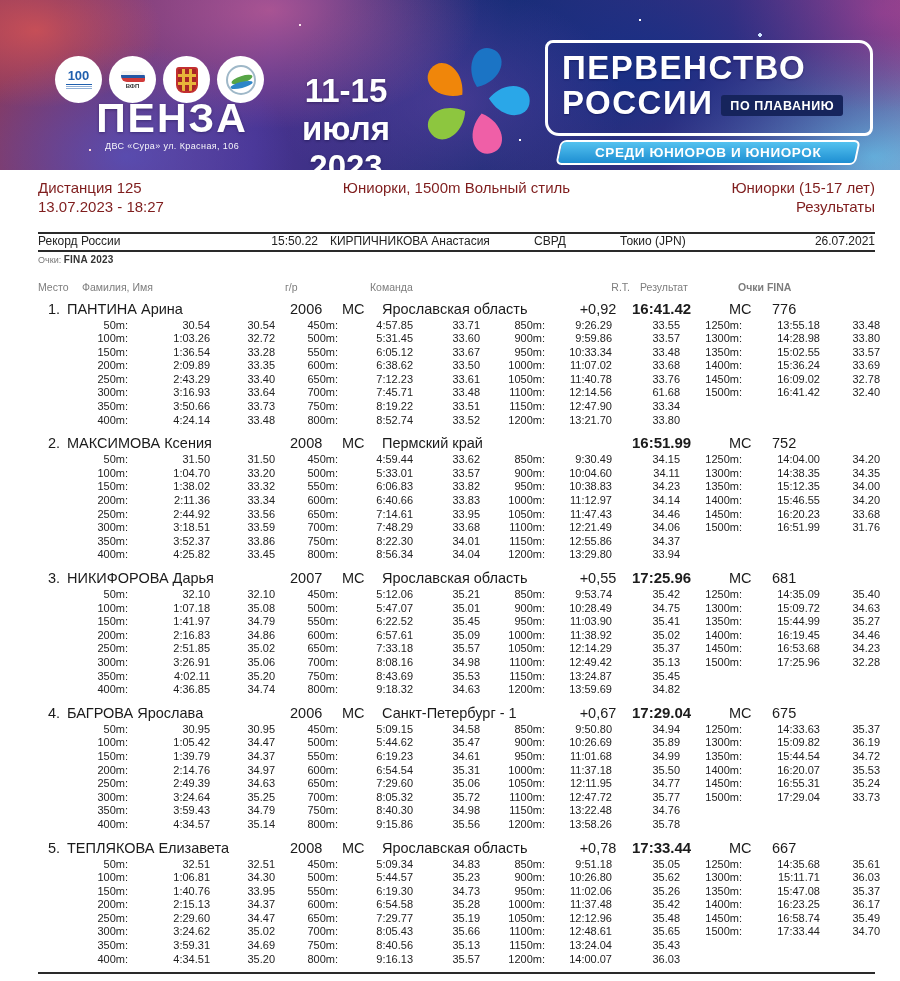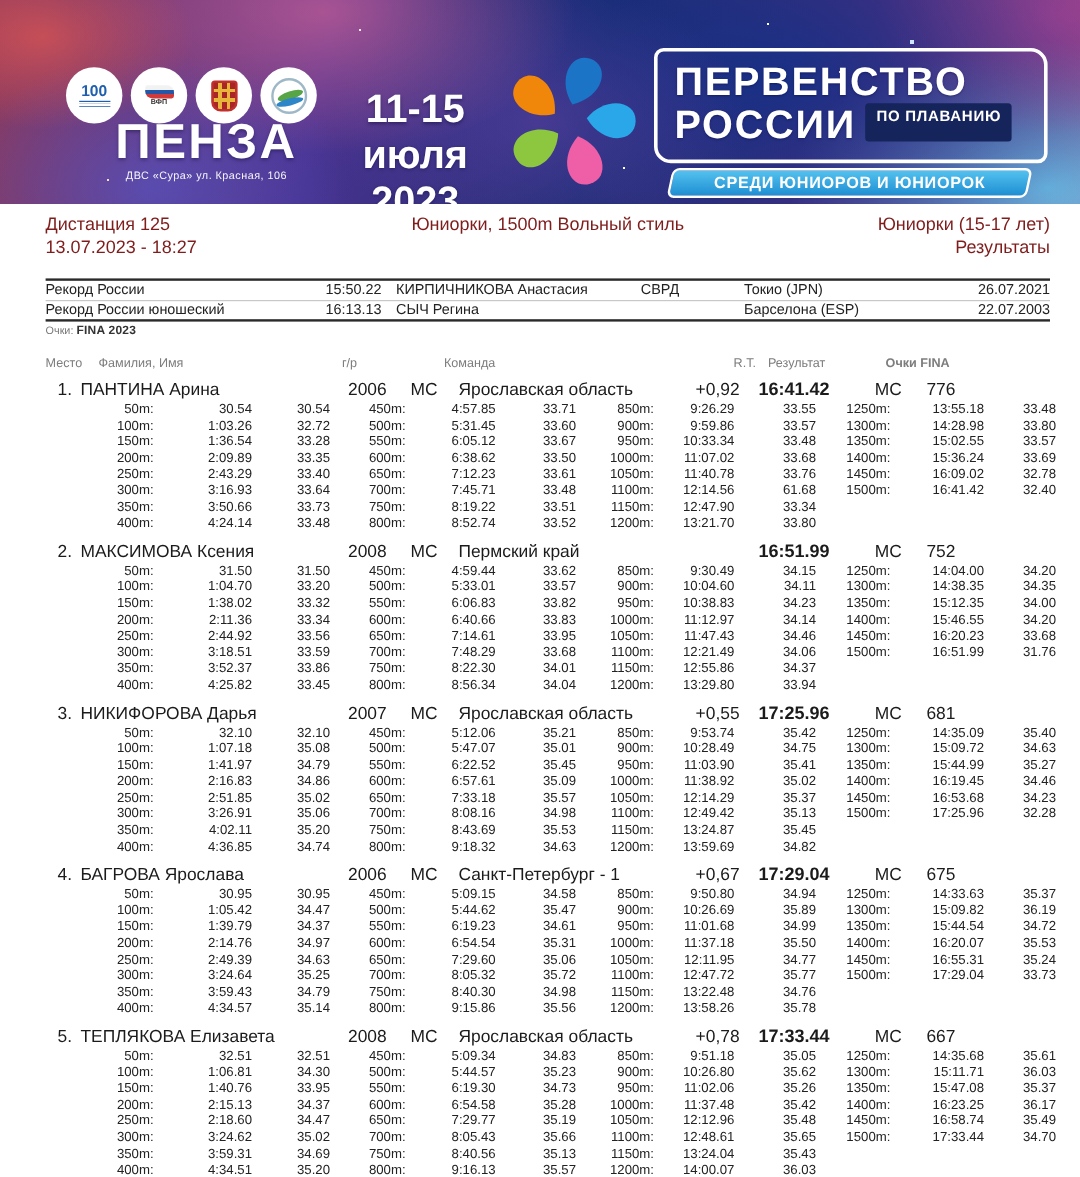--- a/index.html
+++ b/index.html
@@ -48,21 +48,21 @@
   .city-venue { font-size:9px; letter-spacing:.4px; margin-top:2px; opacity:.95; }
   .dates-block { position:absolute; left:266px; top:72px; width:160px; text-align:center; color:#fff;
     font-weight:800; font-size:33px; line-height:1.15; text-shadow:0 1px 3px rgba(0,0,40,.4); }
   .pinwheel { position:absolute; left:412px; top:38px; }
   .title-box { position:absolute; left:545px; top:40px; width:328px; height:96px;
     border:3px solid #fff; border-radius:8px 14px 8px 14px; padding:8px 12px 6px 14px; color:#fff; }
   .title-l1 { font-size:33px; font-weight:800; letter-spacing:1.5px; line-height:1.05; text-shadow:0 1px 2px rgba(0,0,60,.4); }
   .title-l2 { display:flex; align-items:flex-end; gap:8px; }
   .title-l2 .t2 { font-size:33px; font-weight:800; letter-spacing:1.5px; line-height:1.05; text-shadow:0 1px 2px rgba(0,0,60,.4); }
   .title-chip { background:#16245c; color:#fff; font-size:12.5px; font-weight:bold; letter-spacing:.6px;
-    padding:4px 9px 14px; border-radius:3px; margin-bottom:4px; white-space:nowrap; }
+    padding:4px 9px 3px; border-radius:3px; margin-bottom:4px; white-space:nowrap; }
   .subtitle-badge { position:absolute; left:558px; top:140px; width:300px; height:25px;
     border:2px solid #fff; border-radius:6px; transform:skewX(-12deg);
     background:linear-gradient(180deg,#54c2ef,#1e8ed2); display:flex; align-items:center; justify-content:center; }
   .subtitle-badge span { transform:skewX(12deg); color:#fff; font-weight:800; font-size:13.5px; letter-spacing:.6px; white-space:nowrap; }
 
   
   .doc { width:837px; margin-left:38px; }
   .meta { display:grid; grid-template-columns:260px 1fr 260px; margin-top:8px; }
   .meta .c { text-align:center; } .meta .r { text-align:right; }
   .meta-line { font-size:15px; line-height:19px; color:#7f1d1d; }
@@ -170,28 +170,20 @@
   </div>
 
   <div class="records" id="records">
       <div class="record-row">
         <span class="rc-label">Рекорд России</span>
         <span class="rc-time">15:50.22</span>
         <span class="rc-holder">КИРПИЧНИКОВА Анастасия</span>
         <span class="rc-region">СВРД</span>
         <span class="rc-location">Токио (JPN)</span>
         <span class="rc-date">26.07.2021</span>
-      </div>
-      <div class="record-row">
-        <span class="rc-label">Рекорд России юношеский</span>
-        <span class="rc-time">16:13.13</span>
-        <span class="rc-holder">СЫЧ Регина</span>
-        <span class="rc-region"></span>
-        <span class="rc-location">Барселона (ESP)</span>
-        <span class="rc-date">22.07.2003</span>
       </div>
     </div>
 
   <div class="points-note">
     <span>Очки:</span>
     <b>FINA 2023</b>
   </div>
 
   <div class="thead">
     <span class="h-place">Место</span>
@@ -703,21 +695,21 @@
           <span class="sp-d">600m:</span>
           <span class="sp-t">6:54.58</span>
           <span class="sp-s">35.28</span>
           <span class="sp-d">1000m:</span>
           <span class="sp-t">11:37.48</span>
           <span class="sp-s">35.42</span>
           <span class="sp-d">1400m:</span>
           <span class="sp-t">16:23.25</span>
           <span class="sp-s">36.17</span>
           <span class="sp-d">250m:</span>
-          <span class="sp-t">2:18.60</span>
+          <span class="sp-t">2:29.60</span>
           <span class="sp-s">34.47</span>
           <span class="sp-d">650m:</span>
           <span class="sp-t">7:29.77</span>
           <span class="sp-s">35.19</span>
           <span class="sp-d">1050m:</span>
           <span class="sp-t">12:12.96</span>
           <span class="sp-s">35.48</span>
           <span class="sp-d">1450m:</span>
           <span class="sp-t">16:58.74</span>
           <span class="sp-s">35.49</span>

